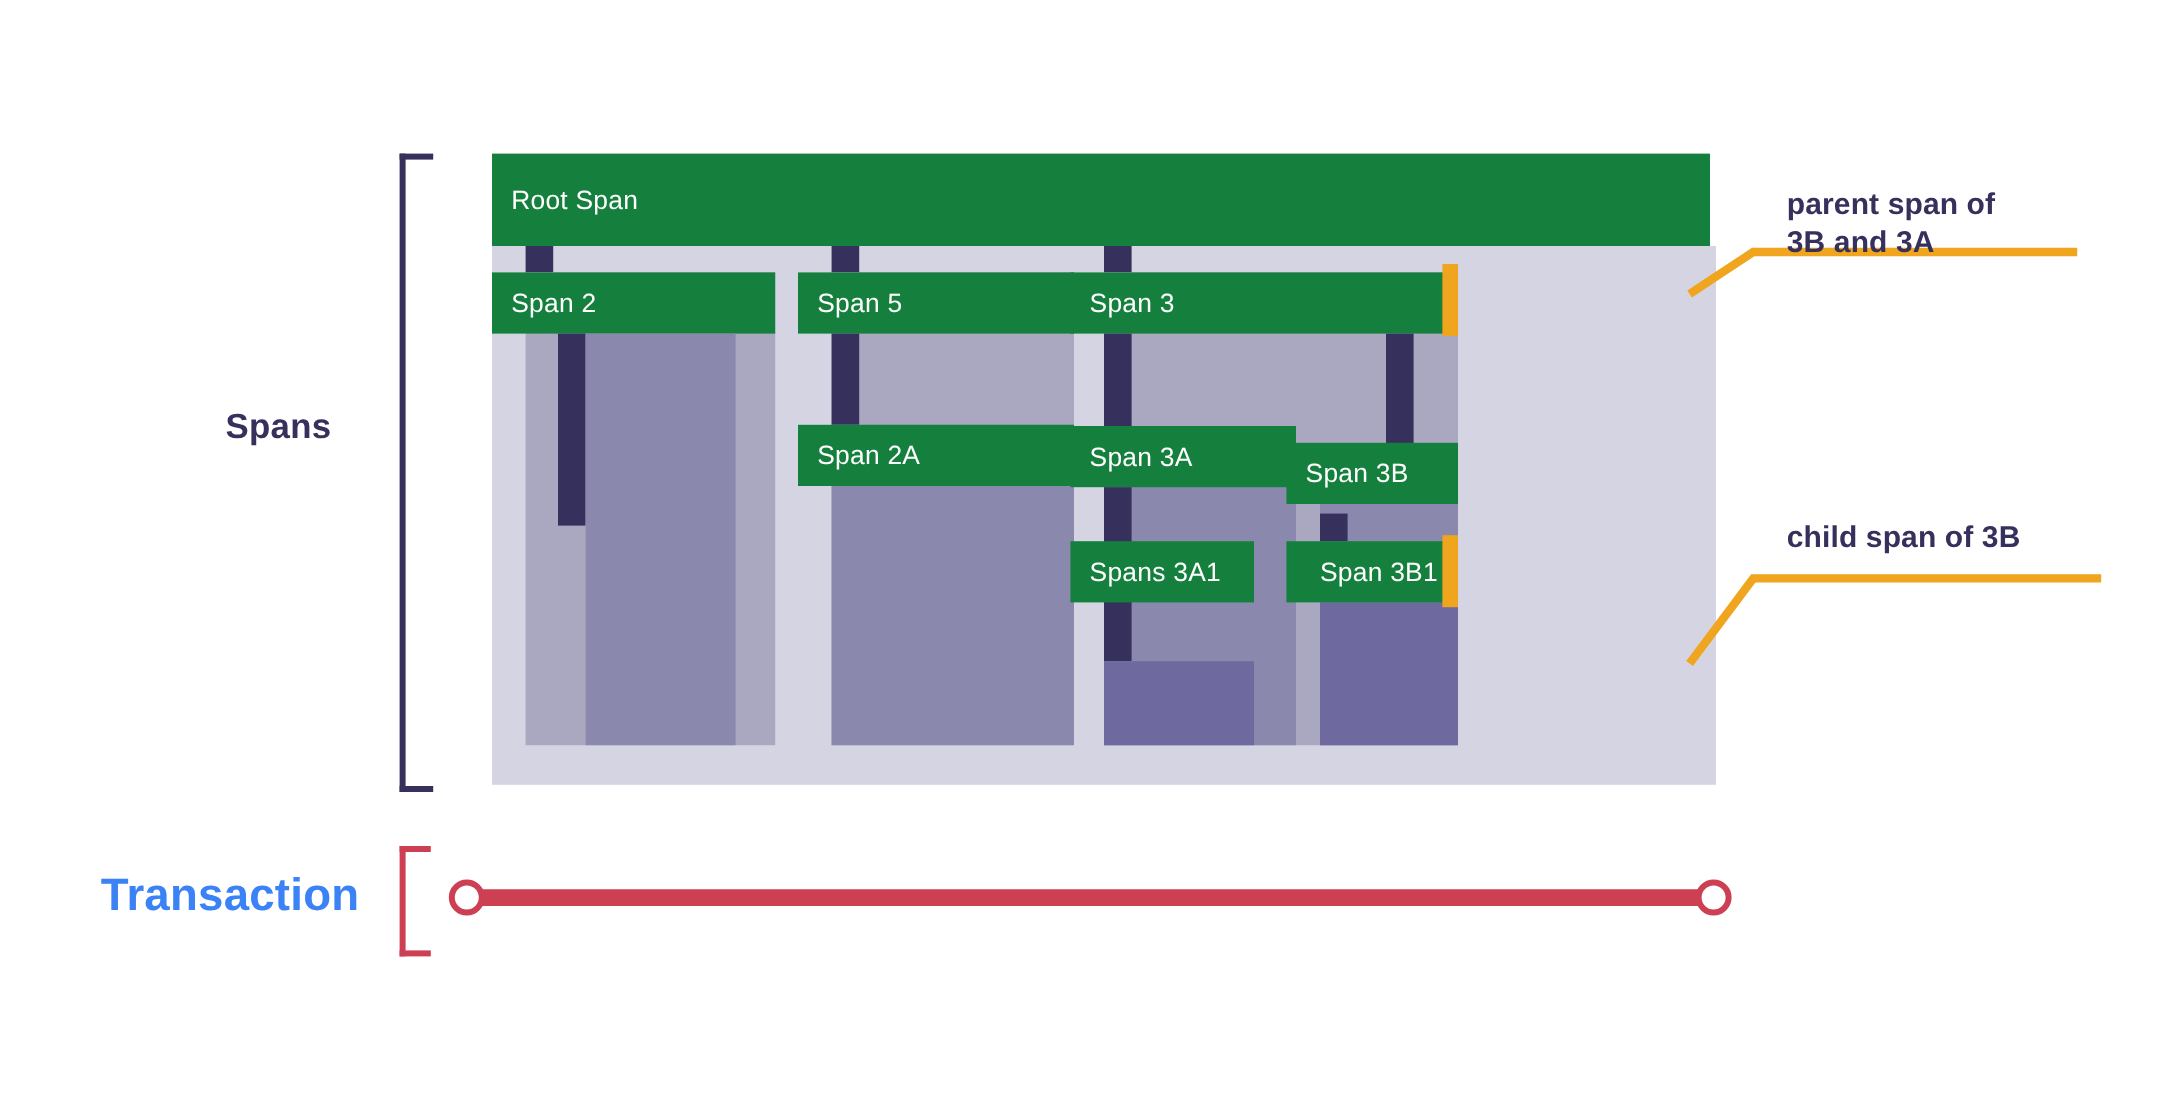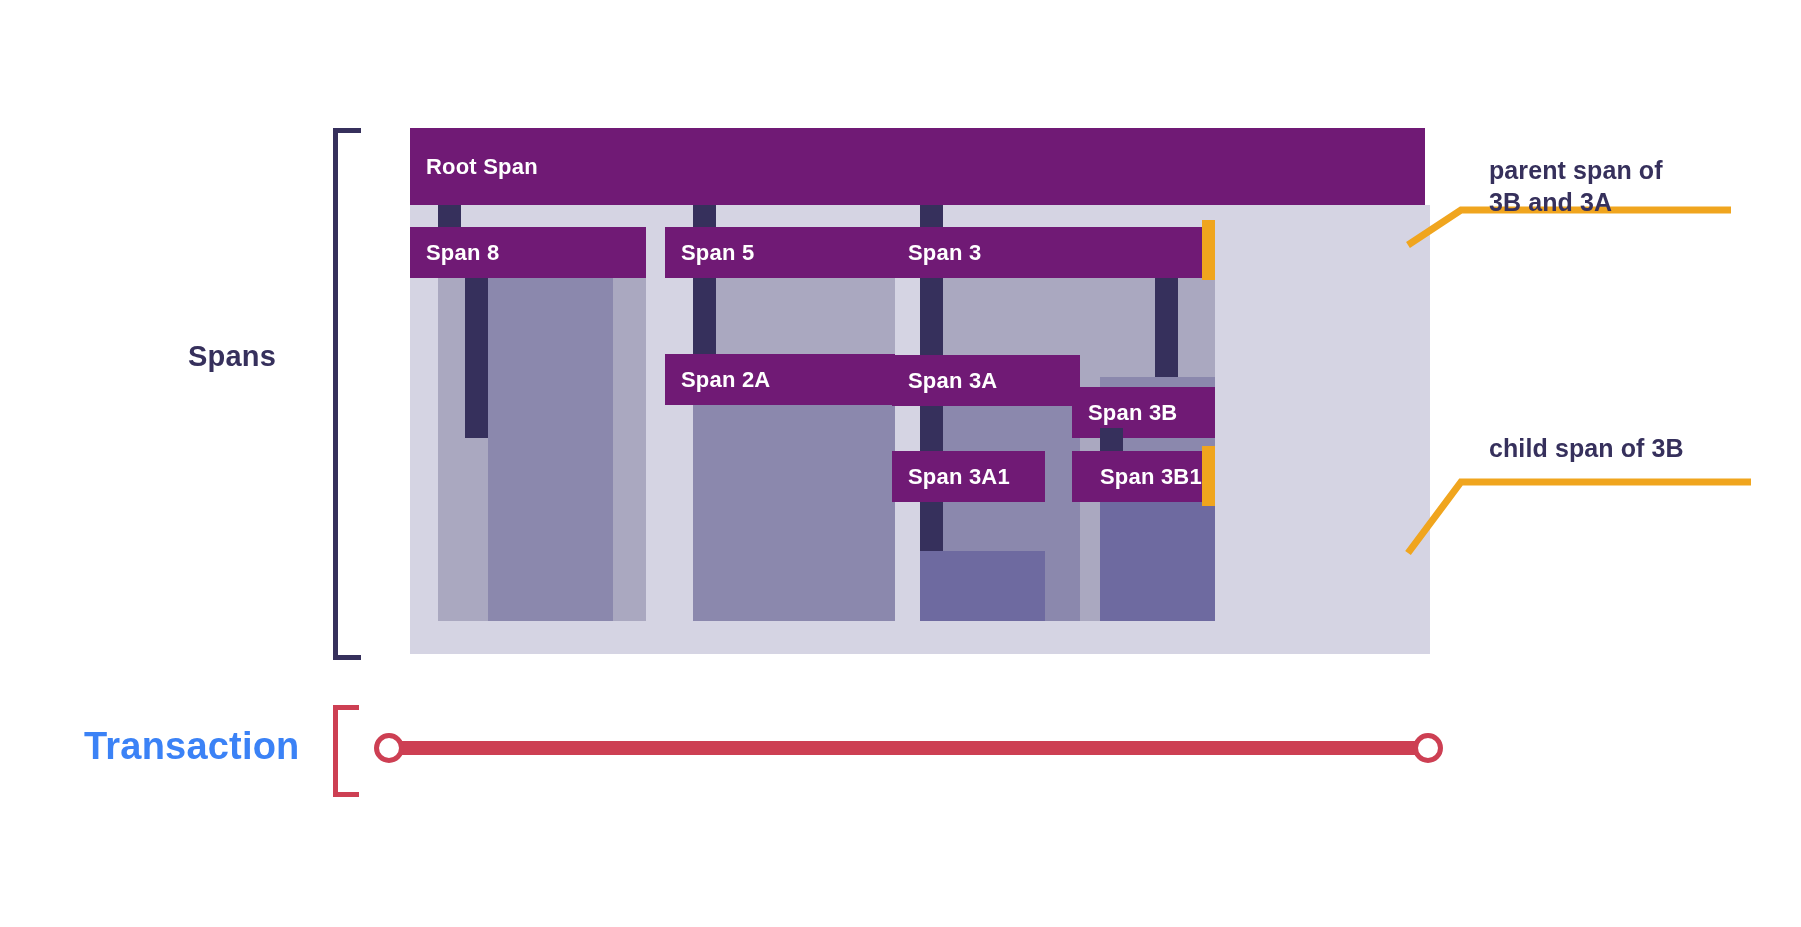--- a/index.html
+++ b/index.html
@@ -99,24 +99,24 @@
     left: 0;
     top: 77px;
     width: 1020px;
     height: 449px;
     background: #d5d4e3;
   }
 
   
   .bar {
     position: absolute;
-    background: #701a75;
+    background: #15803d;
     color: #ffffff;
     font-size: 22px;
-    font-weight: bold;
+    font-weight: normal;
     display: flex;
     align-items: center;
     padding-left: 16px;
     box-sizing: border-box;
     white-space: nowrap;
     letter-spacing: .2px;
   }
   
   .body-l1 { position: absolute; background: #aaa8c0; }
   .body-l2 { position: absolute; background: #8b88ad; }
@@ -166,21 +166,21 @@
 
     <div class="stem" style="left:28px; top:77px; width:23px; height:22px;"></div>
 
     <div class="stem" style="left:283px; top:77px; width:23px; height:22px;"></div>
 
     <div class="stem" style="left:510px; top:77px; width:23px; height:22px;"></div>
 
     <div class="body-l1" style="left:28px; top:99px; width:208px; height:394px;"></div>
 
     <div class="bar" style="left:0px; top:99px; width:236px; height:51px;">
-      <span>Span 8</span>
+      <span>Span 2</span>
     </div>
 
     <div class="stem" style="left:55px; top:150px; width:23px; height:160px;"></div>
 
     <div class="body-l2" style="left:78px; top:150px; width:125px; height:343px;"></div>
 
 
     <div class="body-l1" style="left:283px; top:99px; width:202px; height:394px;"></div>
 
     <div class="bar" style="left:255px; top:99px; width:230px; height:51px;">
@@ -223,26 +223,26 @@
 
     <div class="bar" style="left:482px; top:295px; width:0; height:0;"></div>
 
     <div class="bar" style="left:482px; top:295px; width:0; height:0;"></div>
 
     <div class="bar" style="left:482px; top:295px; width:0; height:0;"></div>
 
     <div class="bar" style="left:482px; top:295px; width:0; height:0;"></div>
 
     <div class="bar" style="left:482px; top:323px; width:153px; height:51px;">
-      <span>Span 3A1</span>
+      <span>Spans 3A1</span>
     </div>
 
     <div class="body-l2" style="left:690px; top:249px; width:115px; height:244px;"></div>
 
-    <div class="bar" style="left:662px; top:259px; width:143px; height:51px;">
+    <div class="bar" style="left:662px; top:241px; width:143px; height:51px;">
       <span>Span 3B</span>
     </div>
 
     <div class="stem" style="left:690px; top:300px; width:23px; height:23px;"></div>
 
     <div class="body-l3" style="left:690px; top:374px; width:115px; height:119px;"></div>
 
     <div class="bar" style="left:662px; top:323px; width:143px; height:51px;padding-left:28px;">
       <span>Span 3B1</span>
     </div>

